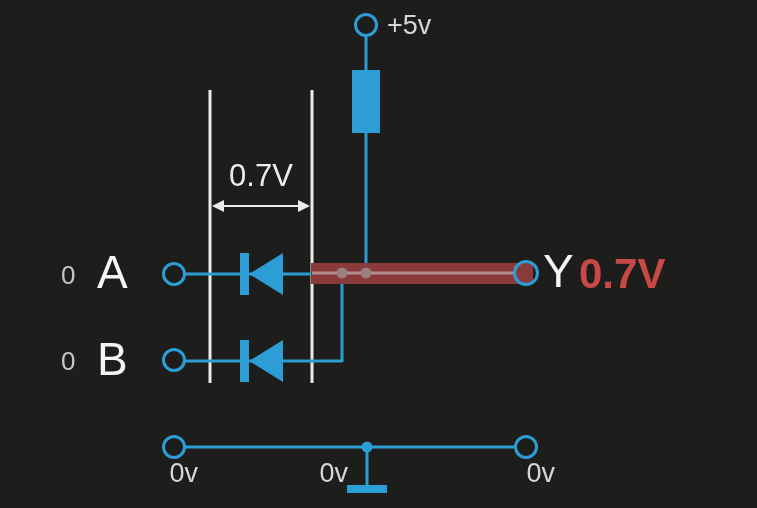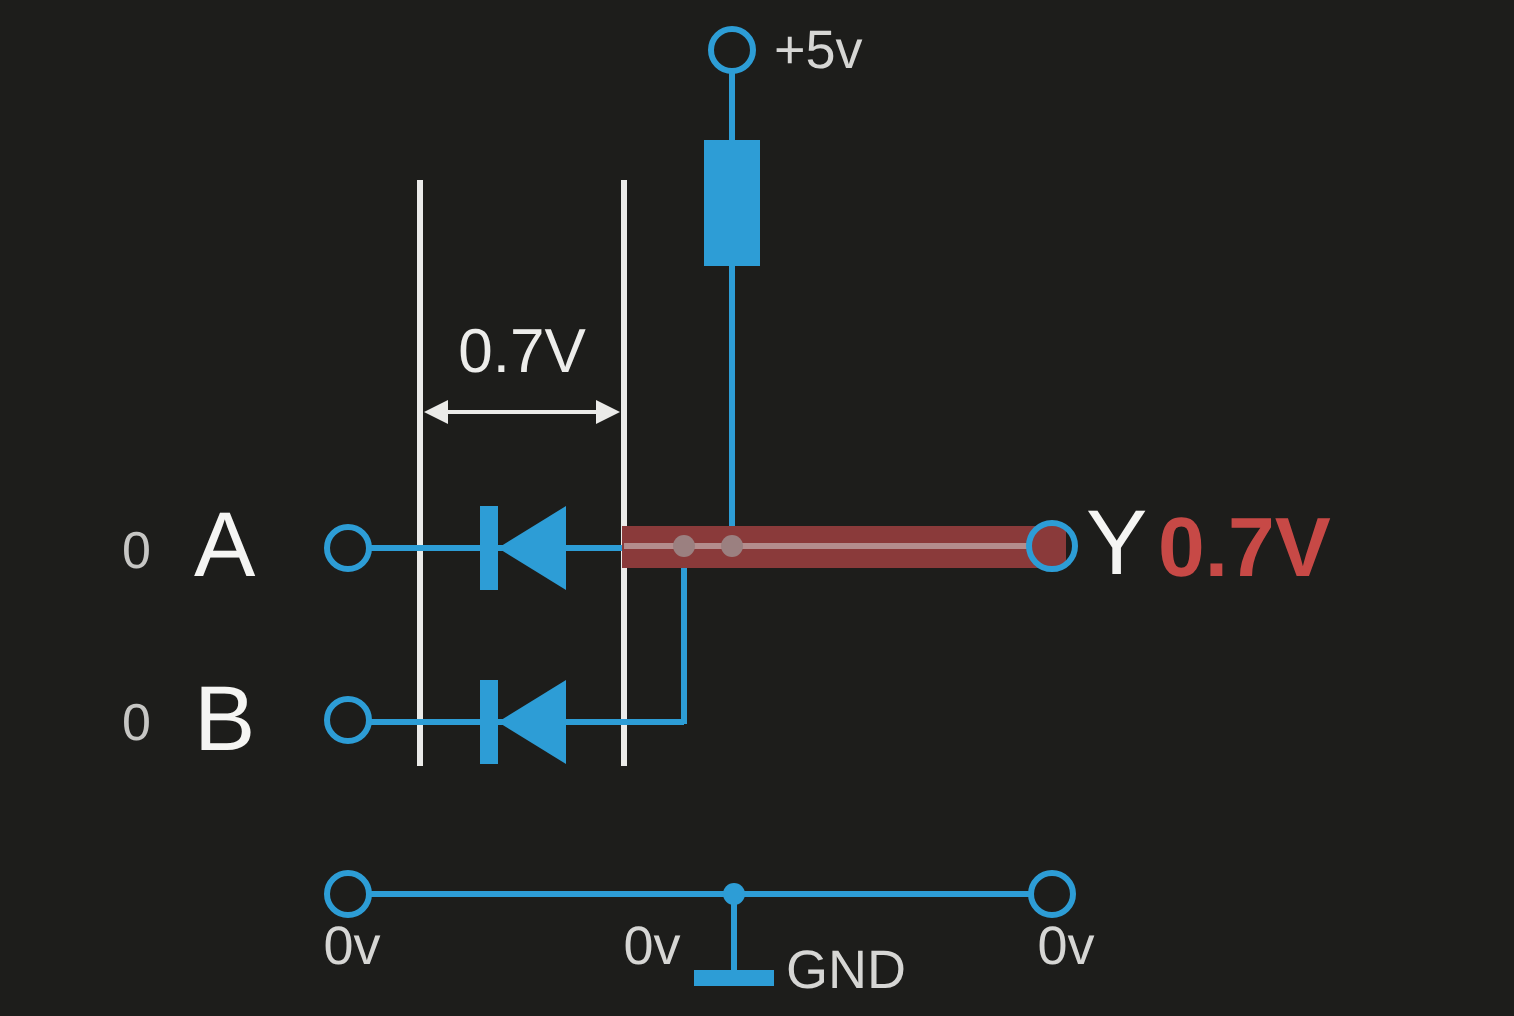--- a/index.html
+++ b/index.html
@@ -7,21 +7,21 @@
     position:relative;width:757px;height:508px;background:#1d1d1b;
     overflow:hidden;font-family:"Liberation Sans", sans-serif;margin-left:36px;
   }
   .stage svg{position:absolute;left:0;top:0;}
   .lbl{position:absolute;line-height:1;white-space:nowrap;color:#d6d6d4;}
   .lbl-small{font-size:27px;}
   .lbl-zero{font-size:26px;color:#c6c6c4;}
   .lbl-big{font-size:46px;color:#f5f5f3;}
   .lbl-drop{font-size:31px;color:#ededeb;width:102px;text-align:center;}
   .lbl-out-value{font-size:42px;font-weight:bold;color:#c74946;}
-  .lbl-center{text-align:center;width:44px;}
+  .lbl-center{text-align:right;width:44px;}
 </style>
 </head>
 <body>
 
 <div class="stage">
 
   <svg width="757" height="508" viewBox="0 0 757 508">
 
     <line x1="330" y1="36" x2="330" y2="71" stroke-width="3" stroke="#2d9dd6"></line>
     <rect x="316" y="70" width="28" height="63" fill="#2d9dd6"></rect>
@@ -67,16 +67,15 @@
   <div class="lbl lbl-big" style="left:61px;top:249px;">A</div>
 
   <div class="lbl lbl-zero" style="left:25px;top:348px;">0</div>
   <div class="lbl lbl-big" style="left:61px;top:336px;">B</div>
 
   <div class="lbl lbl-big" style="left:507px;top:248px;">Y</div>
   <div class="lbl lbl-out-value" style="left:543px;top:253px;">0.7V</div>
 
   <div class="lbl lbl-small lbl-center" style="left:118px;top:460px;">0v</div>
   <div class="lbl lbl-small lbl-center" style="left:268px;top:460px;">0v</div>
-  <div class="lbl lbl-small" style="left:357px;top:472px;">GND</div>
   <div class="lbl lbl-small lbl-center" style="left:475px;top:460px;">0v</div>
 
 </div>
 
 </body></html>

